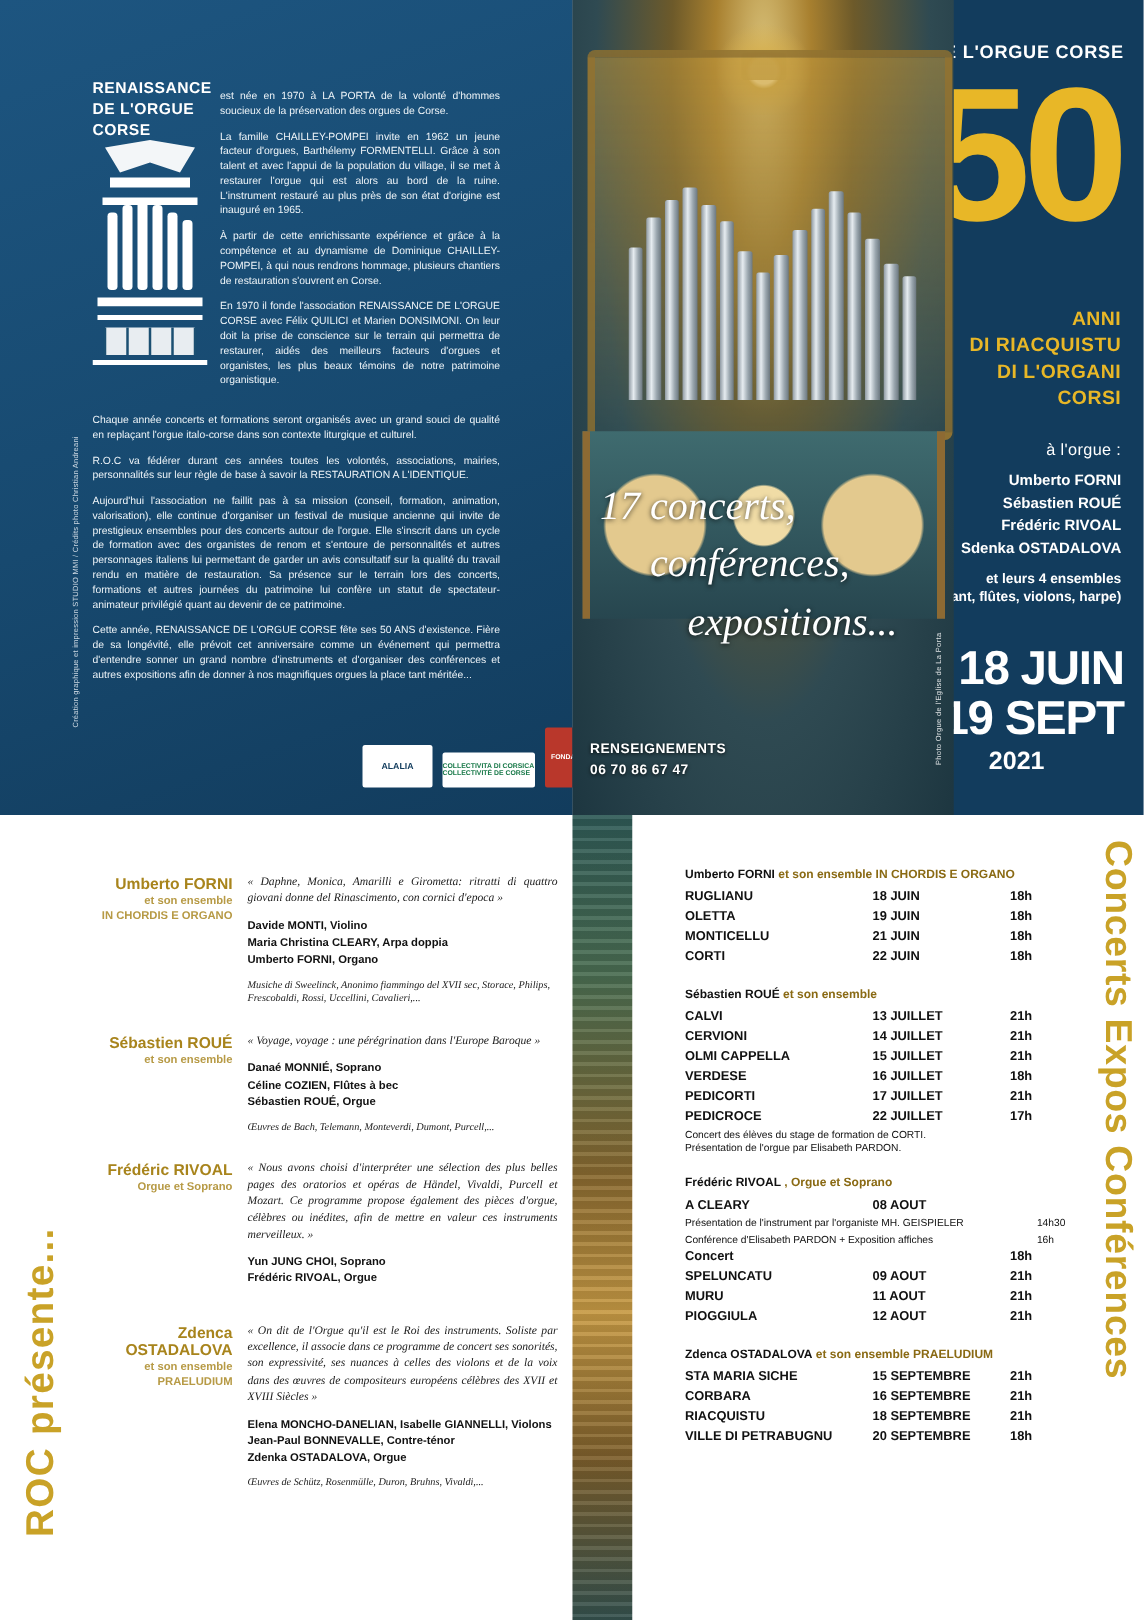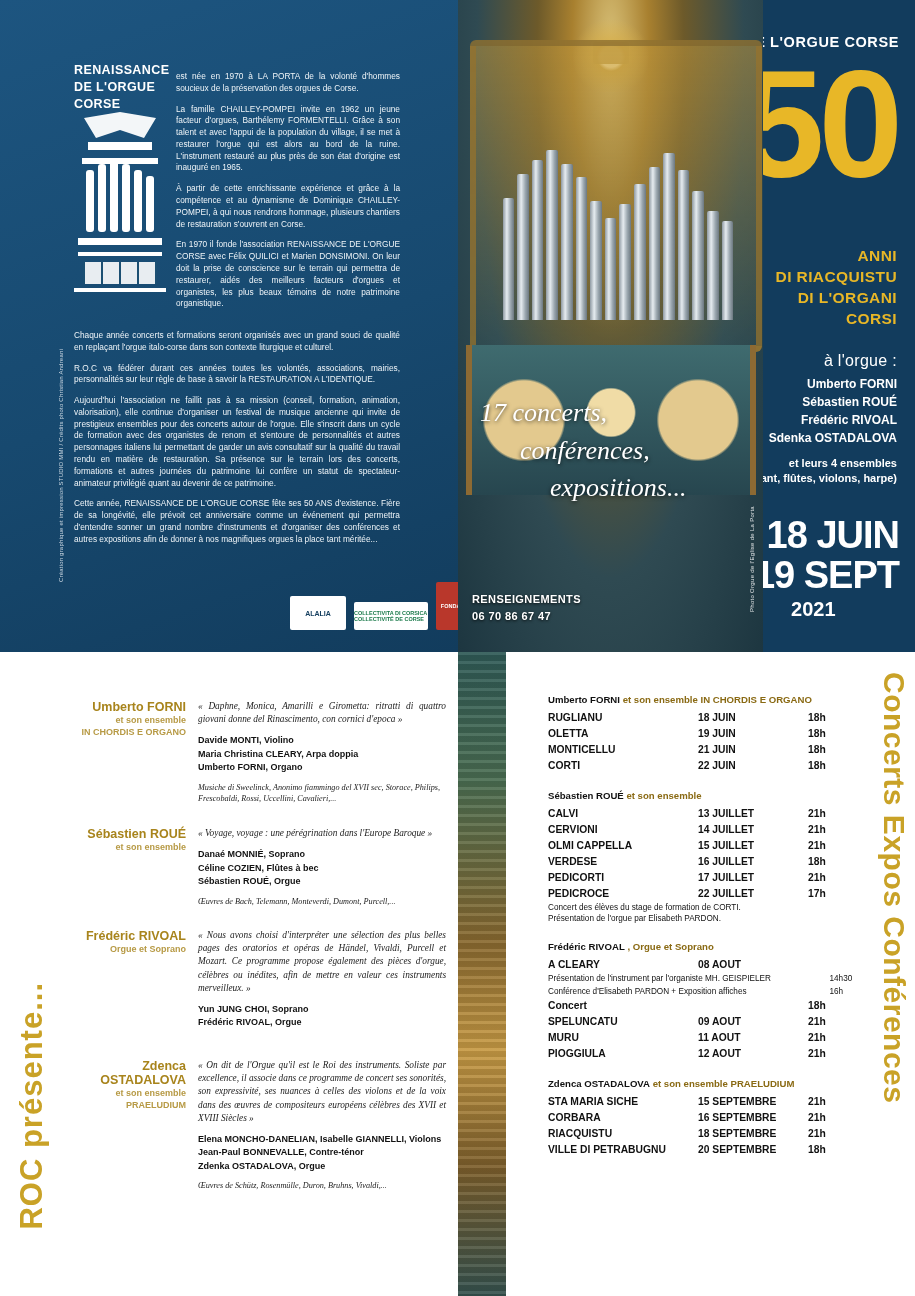--- a/index.html
+++ b/index.html
@@ -50,23 +50,23 @@
   }
   .starburst {
     position:absolute; left:50%; top:14px; margin-left:-48px; width:96px; height:78px;
     background:radial-gradient(circle at 50% 55%, #ffe9a8 0 16%, rgba(214,174,74,.85) 22%, rgba(214,174,74,0) 60%);
   }
   .starburst:after{
     content:""; position:absolute; left:50%; top:50%; width:36px; height:22px; margin:-11px 0 0 -18px;
     background:#caa64b; border-radius:3px; opacity:.85;
   }
   .photo-caption {
-    position:absolute; left:10px; bottom:145px; width:290px;
+    position:absolute; left:10px; bottom:132px; width:290px;
     font-family:"Liberation Serif", serif; font-style:italic; color:#ffffff;
-    font-size:26px; line-height:1.45; text-shadow:0 1px 4px rgba(0,0,0,.75);
+    font-size:32px; line-height:1.45; text-shadow:0 1px 4px rgba(0,0,0,.75);
     padding-left:12px;
   }
   .photo-caption .l2 { padding-left:40px; }
   .photo-caption .l3 { padding-left:70px; }
   .renseignements {
     position:absolute; left:14px; bottom:28px; color:#fff;
     font-size:11px; font-weight:bold; letter-spacing:.4px; line-height:1.5;
     text-shadow:0 1px 3px rgba(0,0,0,.8);
   }
   .photo-credit-v {
@@ -85,21 +85,21 @@
     font-family:"Liberation Sans", sans-serif;
     font-weight:bold; font-size:152px; line-height:.82; color:#e8b727;
     letter-spacing:-6px;
   }
   .anni-block {
     position:absolute; right:18px; top:246px; text-align:right; color:#e8b727;
     font-weight:bold; font-size:15.5px; line-height:1.35; letter-spacing:.4px;
   }
   .a-lorgue {
     position:absolute; right:18px; top:352px; text-align:right; color:#ffffff;
-    font-size:16px; letter-spacing:.3px;
+    font-size:13px; letter-spacing:.3px;
   }
   .organists {
     position:absolute; right:18px; top:375px; text-align:right; color:#ffffff;
     font-size:12px; font-weight:bold; line-height:1.5;
   }
   .ensembles {
     position:absolute; right:18px; top:456px; text-align:right; color:#ffffff;
     font-size:11px; font-weight:bold; line-height:1.4;
   }
   .dates {

